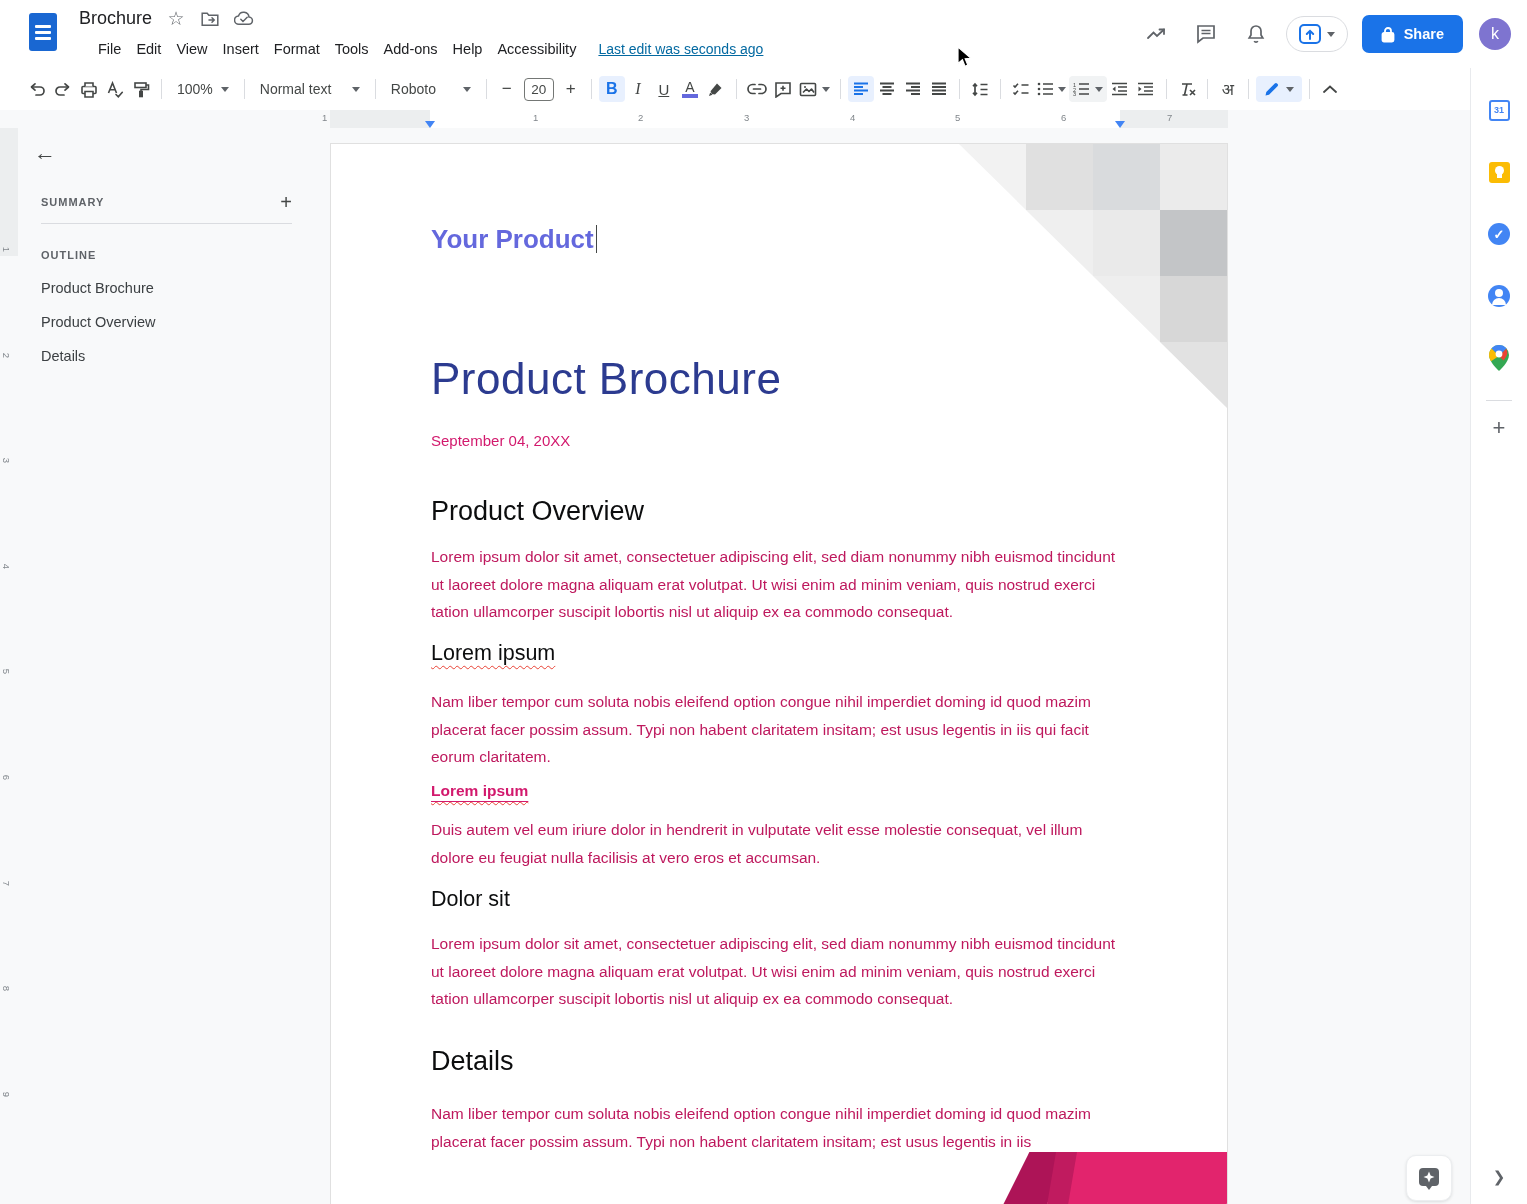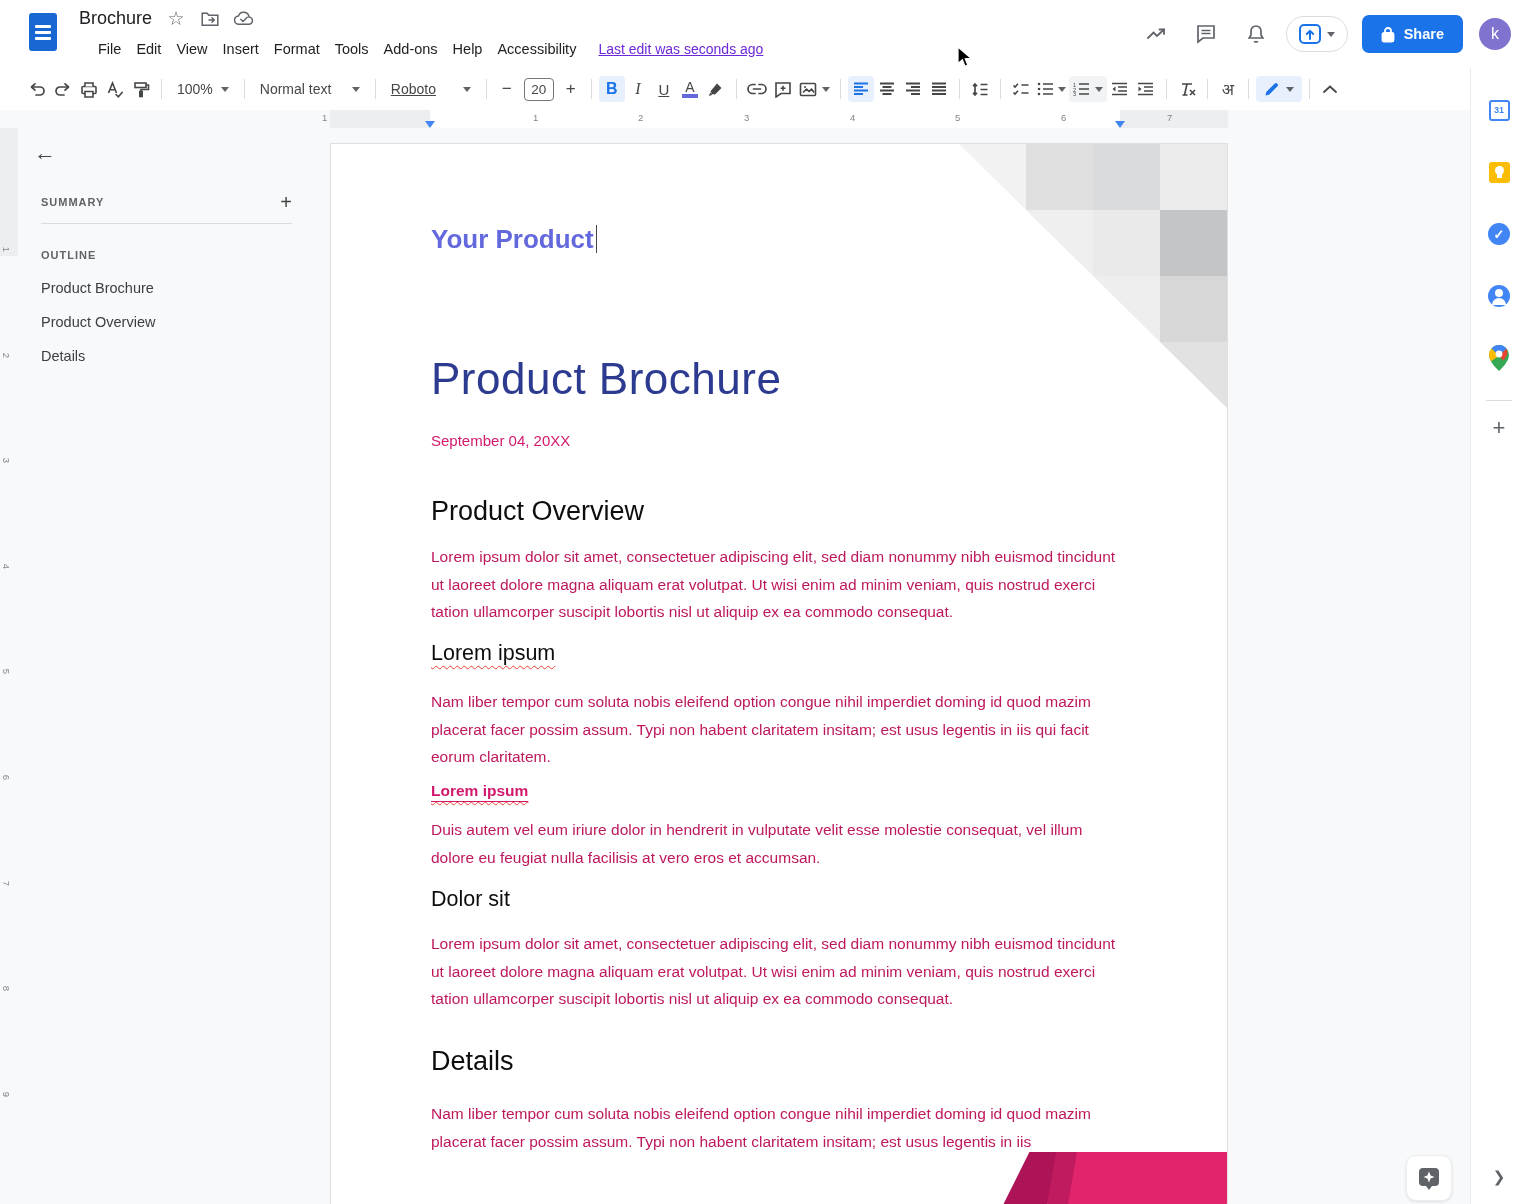--- a/index.html
+++ b/index.html
@@ -12,21 +12,21 @@
   .docs-logo { position:absolute; left:29px; top:13px; width:28px; height:38px; background:#1967d2;
                border-radius:3px; cursor:pointer; }
   .docs-logo i { position:absolute; left:6px; width:16px; height:2.6px; background:#fff; border-radius:1px; }
   .docs-logo i:nth-child(1){ top:12px; } .docs-logo i:nth-child(2){ top:18px; } .docs-logo i:nth-child(3){ top:24px; }
   .title-row { position:absolute; left:79px; top:8px; display:flex; align-items:center; gap:14px; }
   .doc-title { font-size:18px; color:#202124; }
   .hicon { display:inline-flex; align-items:center; justify-content:center; width:20px; height:20px; color:#5f6368; }
   .star-glyph { font-size:19px; line-height:20px; }
   .menubar { position:absolute; left:91px; top:38px; display:flex; align-items:center; gap:1px; }
   .menu-item { font-size:14.5px; color:#202124; padding:3px 7px; border-radius:4px; cursor:pointer; }
-  .last-edit { font-size:14px; color:#6d28d9; text-decoration:underline; margin-left:14px; cursor:pointer; }
+  .last-edit { font-size:14px; color:#0369a1; text-decoration:underline; margin-left:14px; cursor:pointer; }
   .topbar-right { position:absolute; right:16px; top:0; height:68px; display:flex; align-items:center; gap:10px; }
   .tb-round { width:40px; height:40px; border-radius:50%; display:flex; align-items:center; justify-content:center; cursor:pointer; }
   .present-pill { display:flex; align-items:center; gap:6px; border:1px solid #dadce0; border-radius:20px;
                   padding:7px 12px; background:#fff; cursor:pointer; }
   .present-box { width:22px; height:20px; border:2px solid #1a73e8; border-radius:5px; position:relative; }
   .caret-down { width:0; height:0; border-left:4px solid transparent; border-right:4px solid transparent;
                 border-top:5px solid #5f6368; }
   .share-btn { display:flex; align-items:center; gap:9px; background:#1a73e8; color:#fff; border:none;
                border-radius:7px; height:38px; padding:0 19px; font-size:14.5px; font-weight:bold;
                font-family:"Liberation Sans",sans-serif; cursor:pointer; margin-left:4px; }
@@ -235,21 +235,21 @@
     <span class="tb-select">
       <span>100%</span>
         <span class="caret-down"></span>
     </span>
     <span class="tb-sep"></span>
     <span class="tb-select" style="width:116px; justify-content:space-between;">
       <span>Normal text</span>
         <span class="caret-down"></span>
     </span>
     <span class="tb-sep"></span>
-    <span class="tb-select" style="width:96px; justify-content:space-between;text-decoration:underline;">
+    <span class="tb-select" style="width:96px; justify-content:space-between;">
       <span>Roboto</span>
         <span class="caret-down"></span>
     </span>
     <span class="tb-sep"></span>
     <span class="tb-btn" style="font-size:17px;">−</span>
     <span class="fs-box">20</span>
     <span class="tb-btn" style="font-size:17px;">+</span>
     <span class="tb-sep"></span>
     <span class="tb-btn active bold-glyph">B</span>
     <span class="tb-btn italic-glyph">I</span>

